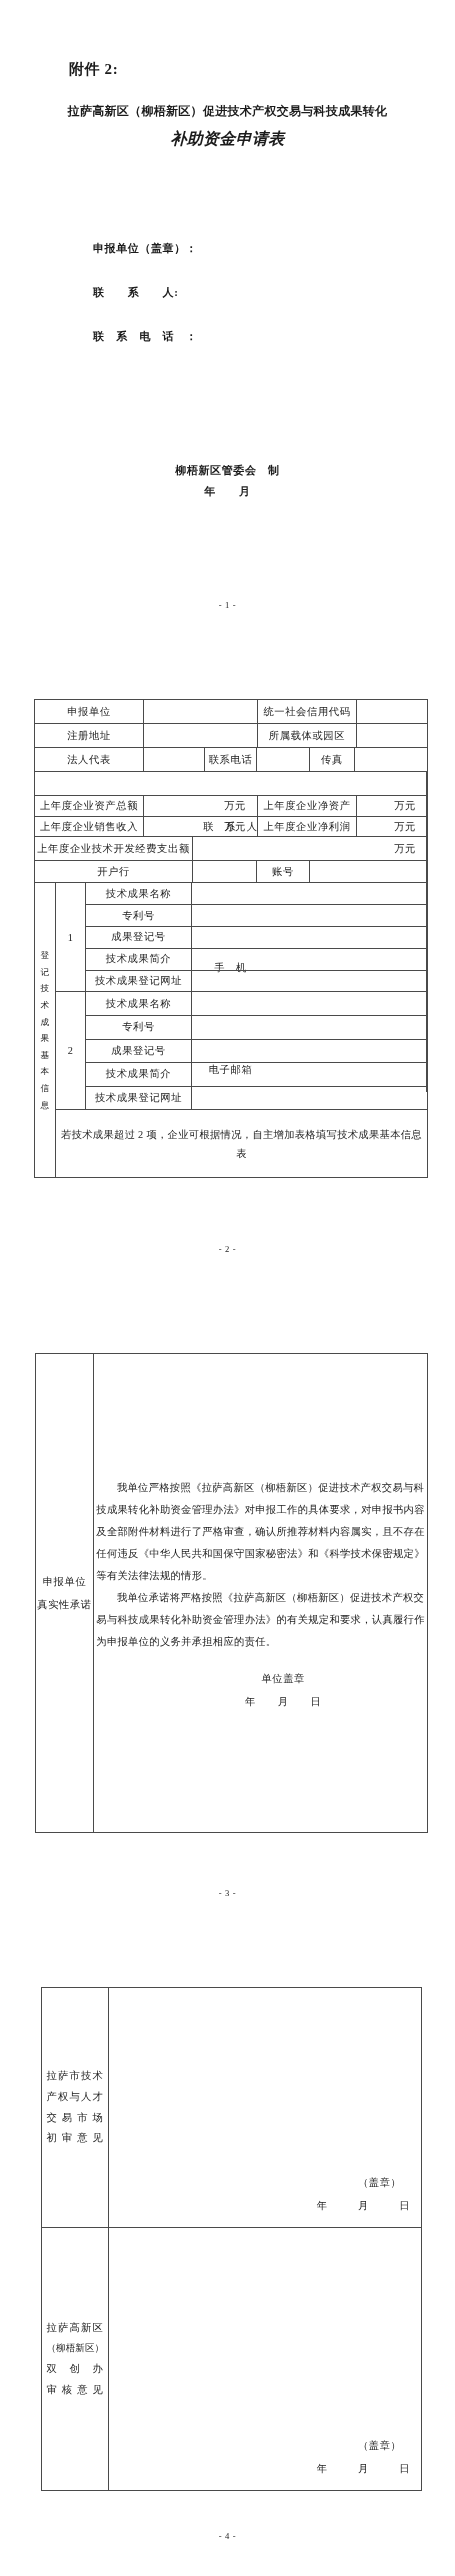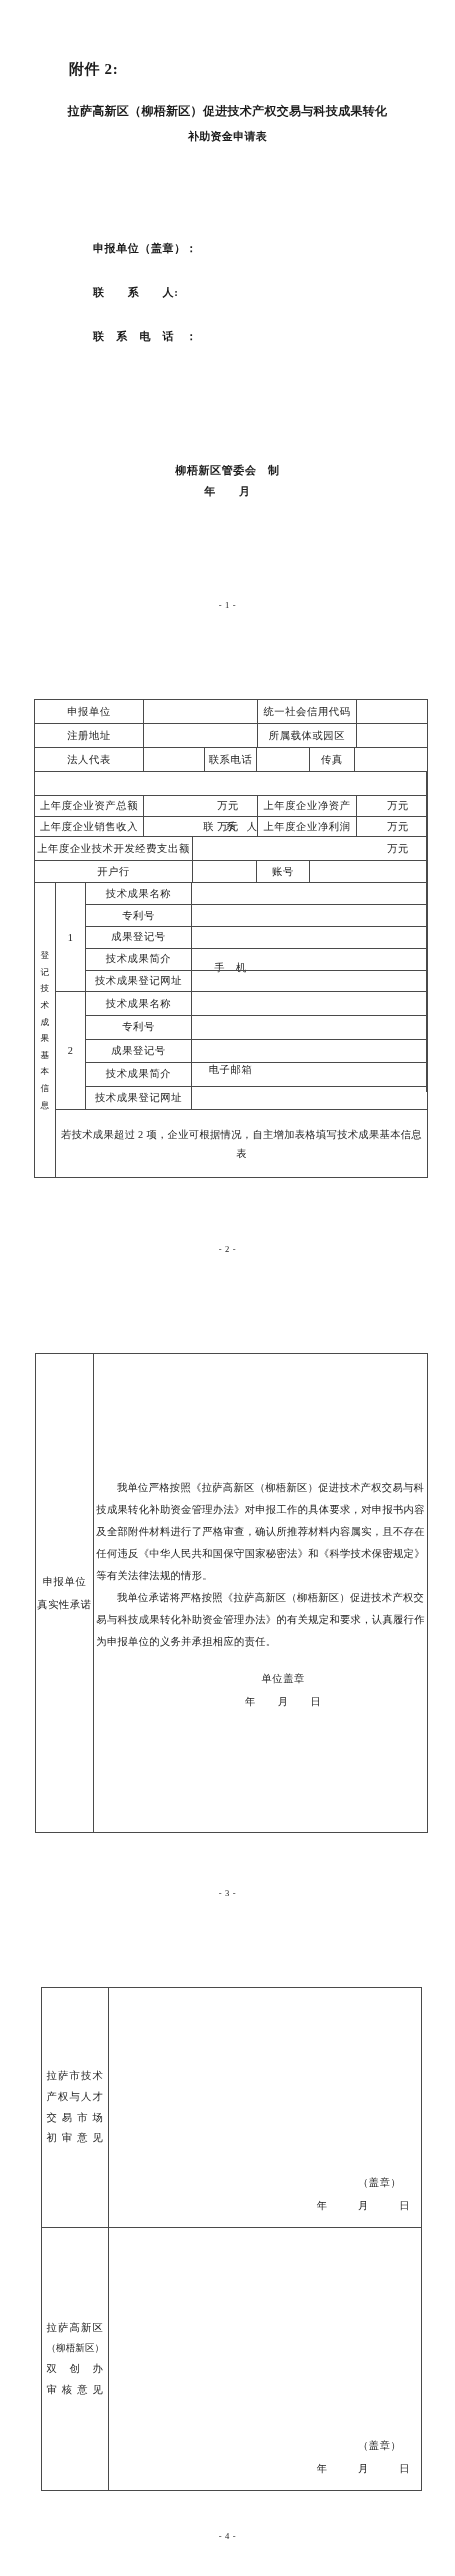--- a/index.html
+++ b/index.html
@@ -17,21 +17,21 @@
     border:1.1px solid #4a4a4a;box-sizing:border-box;background:#fff;
   }
   .tr{display:flex;flex:0 0 auto;border-bottom:0.6px solid #4a4a4a;box-sizing:border-box;}
   .tr.nob{border-bottom:none;}
   .td{
     border-right:0.6px solid #4a4a4a;box-sizing:border-box;
     display:flex;align-items:center;justify-content:center;
     font-size:10.3px;letter-spacing:0.6px;overflow:hidden;
   }
   .td.last{border-right:none;}
-  .td.unit{justify-content:flex-end;padding-right:18px;}
+  .td.unit{justify-content:flex-end;padding-right:11px;}
   .td.blank{justify-content:flex-start;}
   
   .achwrap{flex:1;display:flex;flex-direction:column;}
   .agroup{display:flex;border-bottom:0.6px solid #4a4a4a;box-sizing:border-box;}
   .arows{flex:1;display:flex;flex-direction:column;}
   .arow{display:flex;flex:1;border-bottom:0.6px solid #4a4a4a;box-sizing:border-box;}
   .arow.nob{border-bottom:none;}
   .sidelab{
     width:21px;flex:0 0 21px;font-size:8.6px;line-height:16.6px;letter-spacing:0.6px;
     text-align:center;padding:0 1.7px;box-sizing:border-box;
@@ -65,21 +65,21 @@
   }
   .rev-body .seal{margin-right:8px;line-height:13.8px;letter-spacing:0.6px;}
   .rev-body .rdate{margin-top:9.8px;line-height:13.8px;}
 </style>
 </head>
 <body>
 
 <div class="abs b" style="left:69px;top:60px;font-size:15px;letter-spacing:0.6px;">附件 2:</div>
 
 <div class="abs ctr b" style="top:103px;font-size:12px;letter-spacing:0.3px;">拉萨高新区（柳梧新区）促进技术产权交易与科技成果转化</div>
-<div class="abs ctr b" style="top:129px;font-size:11px;letter-spacing:0.3px;">补助资金申请表</div>
+<div class="abs ctr b" style="top:129px;font-size:16px;letter-spacing:0.3px;font-style:italic;">补助资金申请表</div>
 
 <div class="abs b" style="left:93px;top:241px;font-size:11px;letter-spacing:0.6px;">申报单位（盖章）：</div>
 <div class="abs b" style="left:93px;top:285px;font-size:11px;letter-spacing:0.6px;">联　　系　　人:</div>
 <div class="abs b" style="left:93px;top:329px;font-size:11px;letter-spacing:0.6px;">联　系　电　话　：</div>
 
 <div class="abs ctr b" style="top:463px;font-size:11px;letter-spacing:0.6px;">柳梧新区管委会　制</div>
 <div class="abs ctr b" style="top:484px;font-size:11px;letter-spacing:0.6px;">年　　月</div>
 
 <div class="abs ctr footer" style="top:600px;">- 1 -</div>
 

